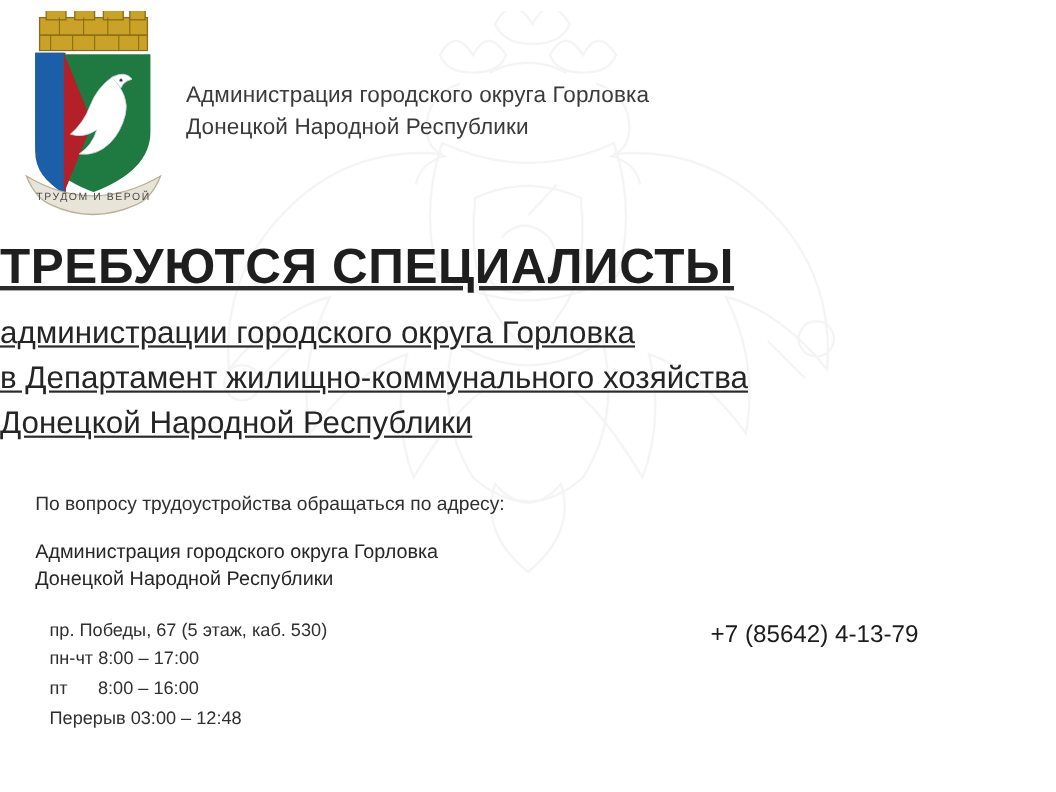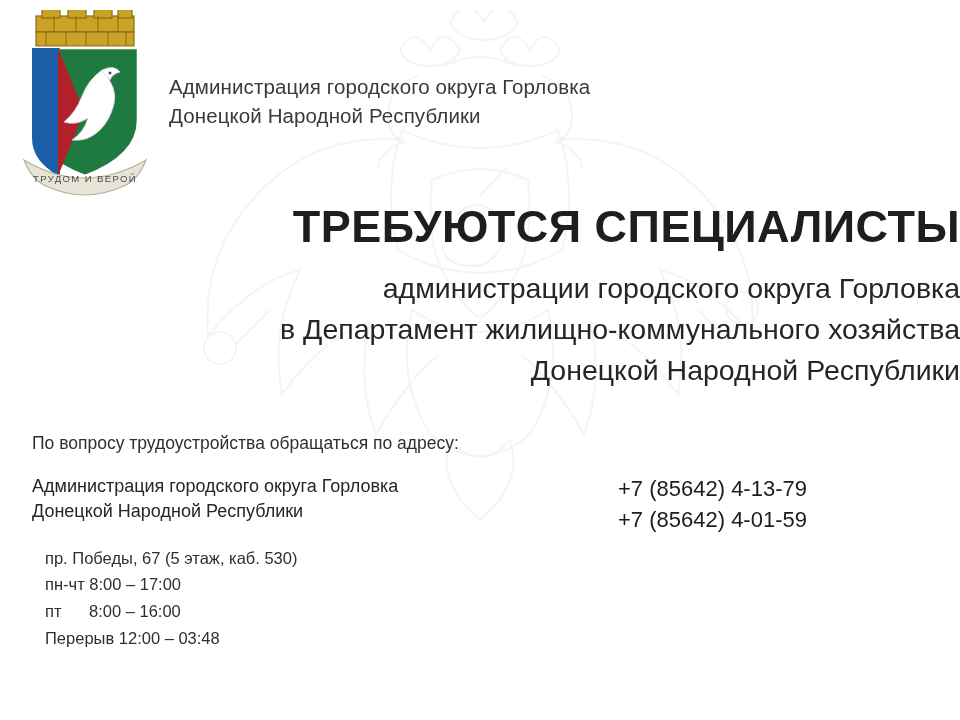--- a/index.html
+++ b/index.html
@@ -55,22 +55,23 @@
     line-height: 1.42;
     color: #3a3a3a;
     letter-spacing: 0.1px;
   }
   .header-text div {
     white-space: nowrap;
   }
 
   
   .headline-block {
-    text-align: right;
-    margin-top: 2px;
+    text-align: left;
+    margin-top: 17px;
+    text-decoration: underline;
   }
   .headline {
     font-size: 45px;
     font-weight: bold;
     letter-spacing: 0.5px;
     color: #1e1e1e;
     line-height: 1.1;
   }
   .subline {
     font-size: 28.5px;
@@ -80,21 +81,22 @@
   }
   .subline div {
     white-space: nowrap;
   }
 
   
   .contacts {
     margin-top: 42px;
     padding: 0 26px 0 32px;
     display: flex;
-    align-items: flex-start;
+    align-items: center;
+    gap: 28px;
   }
   .contacts-left {
     width: 570px;
     flex: 0 0 auto;
   }
   .contacts-right {
     flex: 1 1 auto;
     padding-top: 40px;
   }
   .lead {
@@ -227,23 +229,22 @@
 
       <div class="org">
         <div>Администрация городского округа Горловка</div>
         <div>Донецкой Народной Республики</div>
       </div>
 
       <div class="details">
         <div>пр. Победы, 67 (5 этаж, каб. 530)</div>
         <div>пн-чт 8:00 – 17:00</div>
         <div>пт      8:00 – 16:00</div>
-        <div>Перерыв 12:00 – 03:48</div>
+        <div>Перерыв 03:00 – 12:48</div>
       </div>
     </div>
 
     <div class="contacts-right">
       <div class="phone">+7 (85642) 4-13-79</div>
-      <div class="phone">+7 (85642) 4-01-59</div>
     </div>
 
   </div>
 </div>
 
 </body></html>

